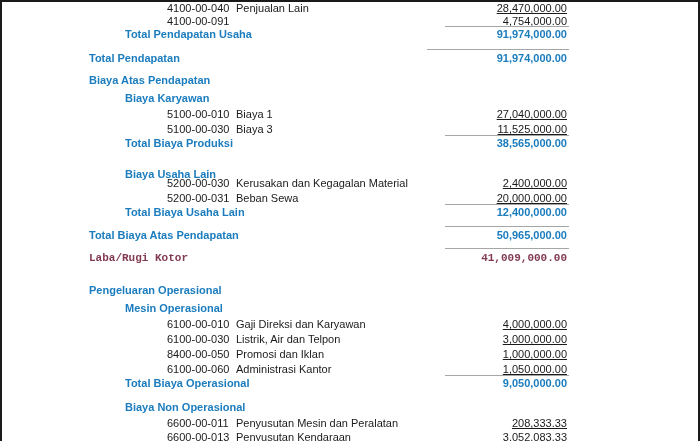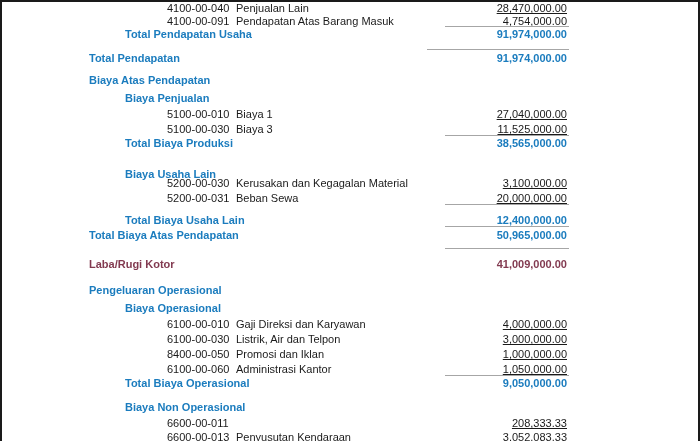--- a/index.html
+++ b/index.html
@@ -38,36 +38,35 @@
 
 <div class="page">
   <div>
       <div class="row detail" style="top: 0px;">
         <span class="code">4100-00-040</span>
         <span class="desc">Penjualan Lain</span>
         <span class="amount">28,470,000.00</span>
       </div>
       <div class="row detail" style="top: 13px;">
         <span class="code">4100-00-091</span>
-        <span class="desc">Pendapatan Atas Barang Masuk</span>
         <span class="amount">4,754,000.00</span>
       </div>
       <div class="row total l2" style="top: 26px;">
         <span class="label">Total Pendapatan Usaha</span>
         <span class="amount">91,974,000.00</span>
       </div>
       <div class="row total l1" style="top: 50px;">
         <span class="label">Total Pendapatan</span>
         <span class="amount">91,974,000.00</span>
       </div>
       <div class="row header l1" style="top: 72px;">
         <span class="label">Biaya Atas Pendapatan</span>
       </div>
       <div class="row header l2" style="top: 90px;">
-        <span class="label">Biaya Penjualan</span>
+        <span class="label">Biaya Karyawan</span>
       </div>
       <div class="row detail" style="top: 106px;">
         <span class="code">5100-00-010</span>
         <span class="desc">Biaya 1</span>
         <span class="amount">27,040,000.00</span>
       </div>
       <div class="row detail" style="top: 121px;">
         <span class="code">5100-00-030</span>
         <span class="desc">Biaya 3</span>
         <span class="amount">11,525,000.00</span>
@@ -75,44 +74,44 @@
       <div class="row total l2" style="top: 135px;">
         <span class="label">Total Biaya Produksi</span>
         <span class="amount">38,565,000.00</span>
       </div>
       <div class="row header l2" style="top: 166px;">
         <span class="label">Biaya Usaha Lain</span>
       </div>
       <div class="row detail" style="top: 175px;">
         <span class="code">5200-00-030</span>
         <span class="desc">Kerusakan dan Kegagalan Material</span>
-        <span class="amount">3,100,000.00</span>
+        <span class="amount">2,400,000.00</span>
       </div>
       <div class="row detail" style="top: 190px;">
         <span class="code">5200-00-031</span>
         <span class="desc">Beban Sewa</span>
         <span class="amount">20,000,000.00</span>
       </div>
-      <div class="row total l2" style="top: 204px; margin-top: 8px;">
+      <div class="row total l2" style="top: 204px;">
         <span class="label">Total Biaya Usaha Lain</span>
         <span class="amount">12,400,000.00</span>
       </div>
       <div class="row total l1" style="top: 227px; padding-left: 36px;">
         <span class="label">Total Biaya Atas Pendapatan</span>
         <span class="amount">50,965,000.00</span>
       </div>
-      <div class="row profit l1" style="top: 256px;">
+      <div class="row profit l1" style="top: 250px; font-family: Liberation Mono, monospace;">
         <span class="label">Laba/Rugi Kotor</span>
         <span class="amount">41,009,000.00</span>
       </div>
       <div class="row header l1" style="top: 282px;">
         <span class="label">Pengeluaran Operasional</span>
       </div>
       <div class="row header l2" style="top: 300px;">
-        <span class="label">Biaya Operasional</span>
+        <span class="label">Mesin Operasional</span>
       </div>
       <div class="row detail" style="top: 316px;">
         <span class="code">6100-00-010</span>
         <span class="desc">Gaji Direksi dan Karyawan</span>
         <span class="amount">4,000,000.00</span>
       </div>
       <div class="row detail" style="top: 331px;">
         <span class="code">6100-00-030</span>
         <span class="desc">Listrik, Air dan Telpon</span>
         <span class="amount">3,000,000.00</span>
@@ -129,20 +128,21 @@
       </div>
       <div class="row total l2" style="top: 375px;">
         <span class="label">Total Biaya Operasional</span>
         <span class="amount">9,050,000.00</span>
       </div>
       <div class="row header l2" style="top: 399px;">
         <span class="label">Biaya Non Operasional</span>
       </div>
       <div class="row detail" style="top: 415px;">
         <span class="code">6600-00-011</span>
+        <span class="desc">Penyusutan Mesin dan Peralatan</span>
         <span class="amount">208,333.33</span>
       </div>
       <div class="row detail" style="top: 429px;">
         <span class="code">6600-00-013</span>
         <span class="desc">Penyusutan Kendaraan</span>
         <span class="amount">3,052,083.33</span>
       </div>
       <div class="rule" style="top: 24px; left: 443px; width: 124px; background: rgb(166, 166, 166);"></div>
       <div class="rule" style="top: 47px; left: 425px; width: 142px; background: rgb(166, 166, 166);"></div>
       <div class="rule" style="top: 133px; left: 443px; width: 124px; background: rgb(166, 166, 166);"></div>

